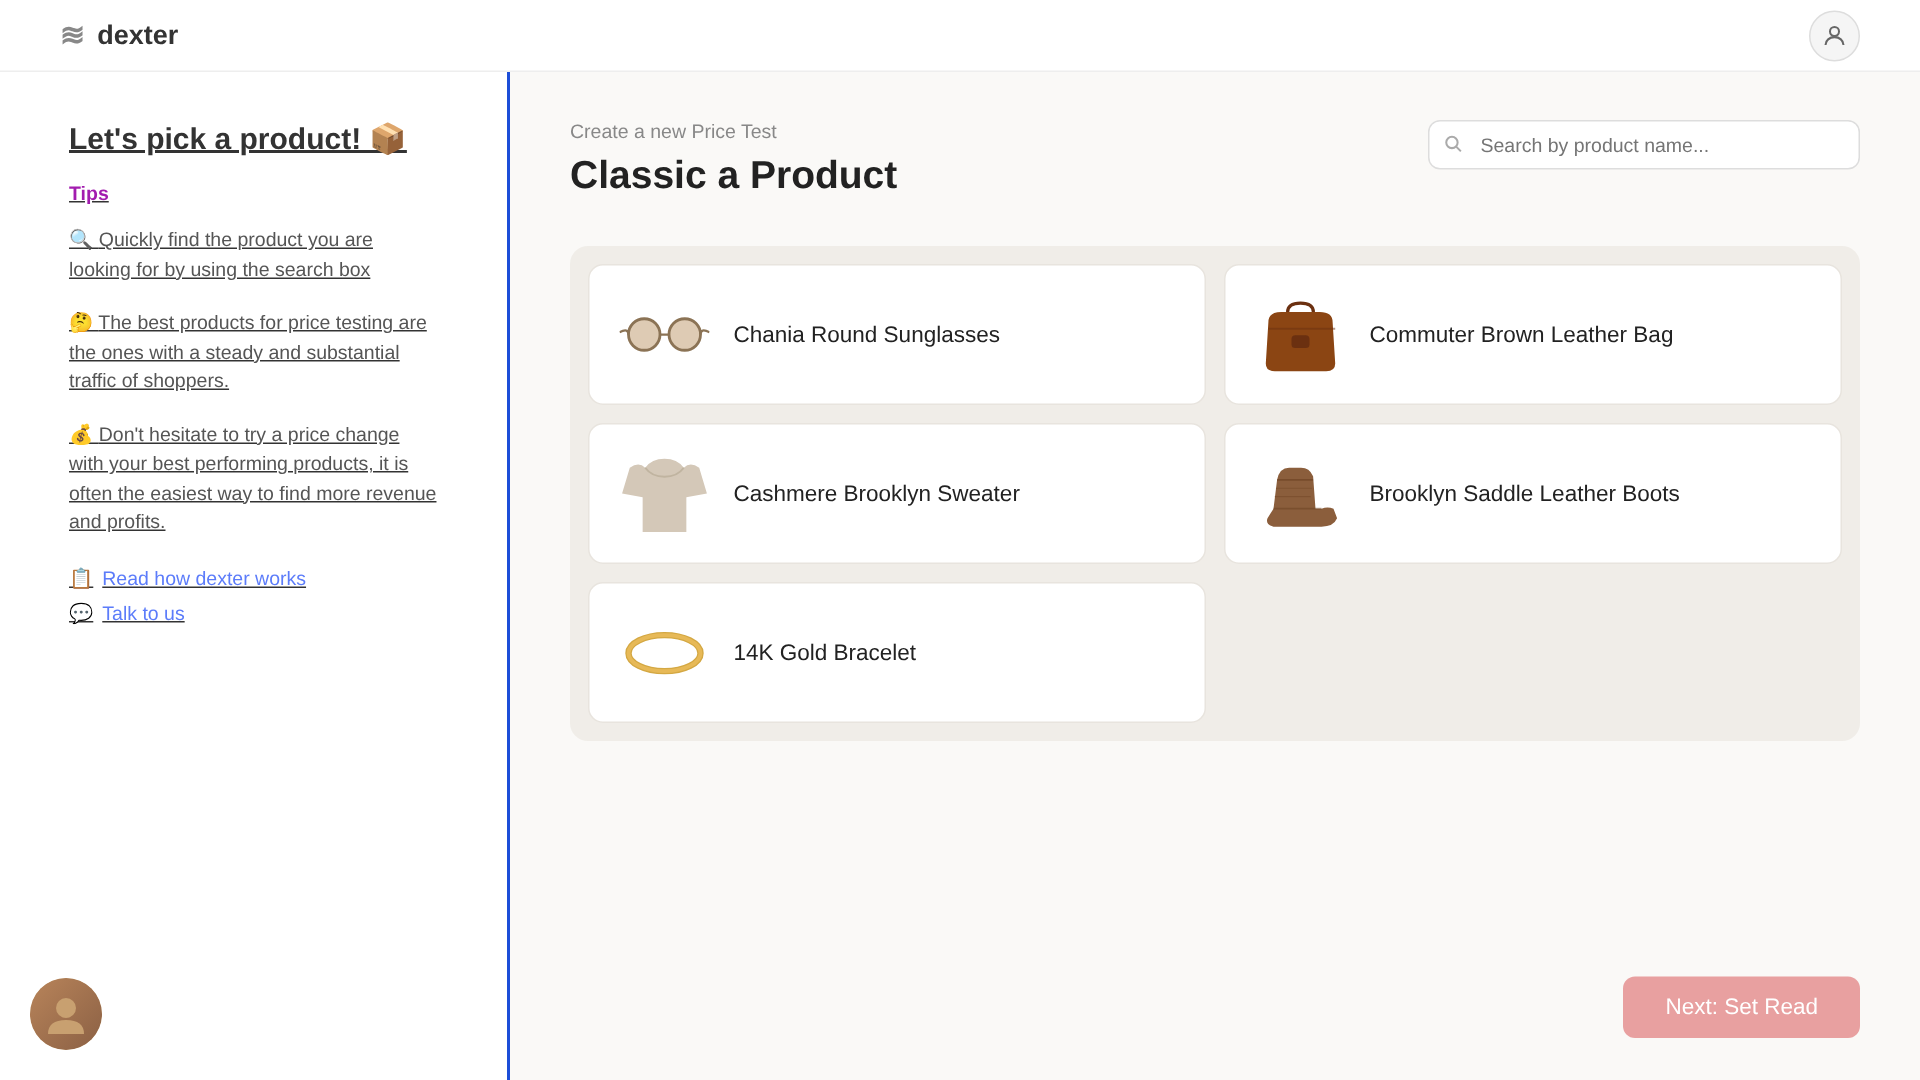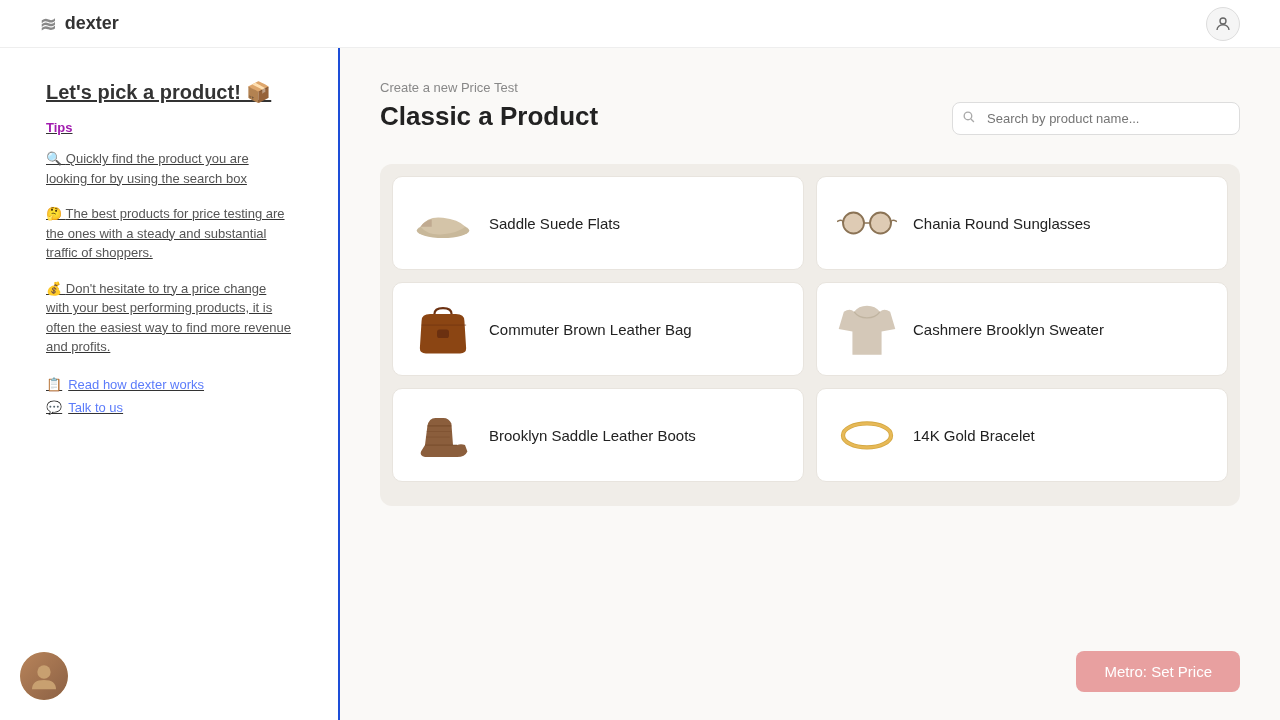--- a/index.html
+++ b/index.html
@@ -54,21 +54,21 @@
       border: 1px solid #ddd; border-radius: 8px;
       font-size: 13px; background: #fff; color: #999;
       outline: none;
     }
     .search-icon-wrap {
       position: absolute; left: 10px; top: 50%; transform: translateY(-50%);
       color: #aaa; font-size: 13px;
     }
 
     
-    .content-header { display: flex; align-items: center; justify-content: space-between; margin-bottom: 8px; }
+    .content-header { display: flex; align-items: flex-start; justify-content: space-between; margin-bottom: 8px; }
 
     
     .products-grid { display: grid; grid-template-columns: 1fr 1fr; gap: 12px; padding: 12px; background: #f0ede8; border-radius: 12px; }
 
     .product-card {
       background: #fff; border-radius: 10px; border: 1px solid #e8e4de;
       display: flex; align-items: center; gap: 16px;
       padding: 16px 20px; cursor: pointer; transition: box-shadow 0.15s;
     }
 
@@ -143,30 +143,20 @@
             <circle cx="11" cy="11" r="7"></circle>
             <line x1="16.5" y1="16.5" x2="22" y2="22"></line>
           </svg>
         </span>
         <input class="search-input" type="text" placeholder="Search by product name..." style="">
       </div>
     </div>
 
     <div class="products-grid">
 
-      <div class="product-card">
-        <div class="product-image-wrap">
-          <svg width="60" height="50" viewBox="0 0 80 50">
-            <ellipse cx="40" cy="35" rx="35" ry="10" fill="#c8b89a"></ellipse>
-            <path d="M10 30 Q20 15 40 18 Q60 20 70 30 Q60 38 40 40 Q20 42 10 30Z" fill="#d4c4a8"></path>
-            <path d="M10 30 Q15 22 25 20 L25 30Z" fill="#c0aa90"></path>
-          </svg>
-        </div>
-        <span class="product-name">Saddle Suede Flats</span>
-      </div>
 
 
       <div class="product-card">
         <div class="product-image-wrap">
           <svg width="70" height="40" viewBox="0 0 80 40">
             <circle cx="22" cy="20" r="14" fill="#c8a882" fill-opacity="0.6" stroke="#8B7355" stroke-width="2.5"></circle>
             <circle cx="58" cy="20" r="14" fill="#c8a882" fill-opacity="0.6" stroke="#8B7355" stroke-width="2.5"></circle>
             <path d="M36 20 L44 20" stroke="#8B7355" stroke-width="2"></path>
             <path d="M0 18 Q8 14 8 20" stroke="#8B7355" stroke-width="2" fill="none"></path>
             <path d="M80 18 Q72 14 72 20" stroke="#8B7355" stroke-width="2" fill="none"></path>
@@ -228,13 +218,13 @@
 
 <div class="bottom-avatar">
   <div class="avatar-placeholder">
     <svg width="32" height="32" viewBox="0 0 48 48">
       <circle cx="24" cy="18" r="10" fill="#c8a070"></circle>
       <path d="M6 44 Q6 30 24 30 Q42 30 42 44" fill="#c8a070"></path>
     </svg>
   </div>
 </div>
 
-<button class="next-btn">Metro: Set Price</button>
+<button class="next-btn">Next: Set Read</button>
 
 </body></html>

